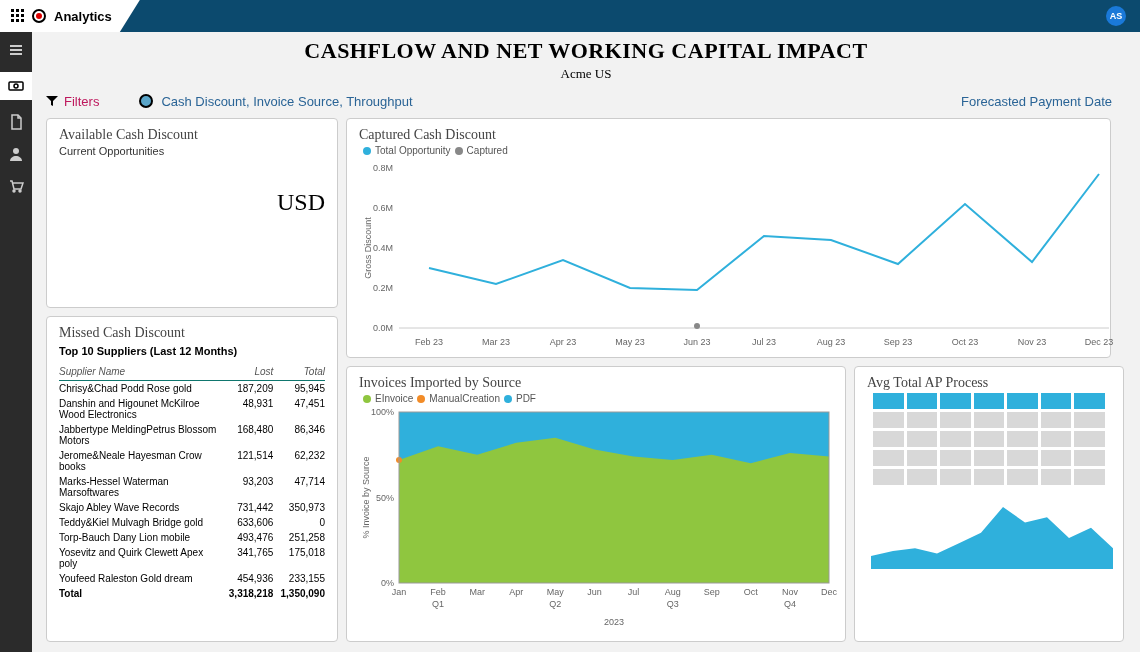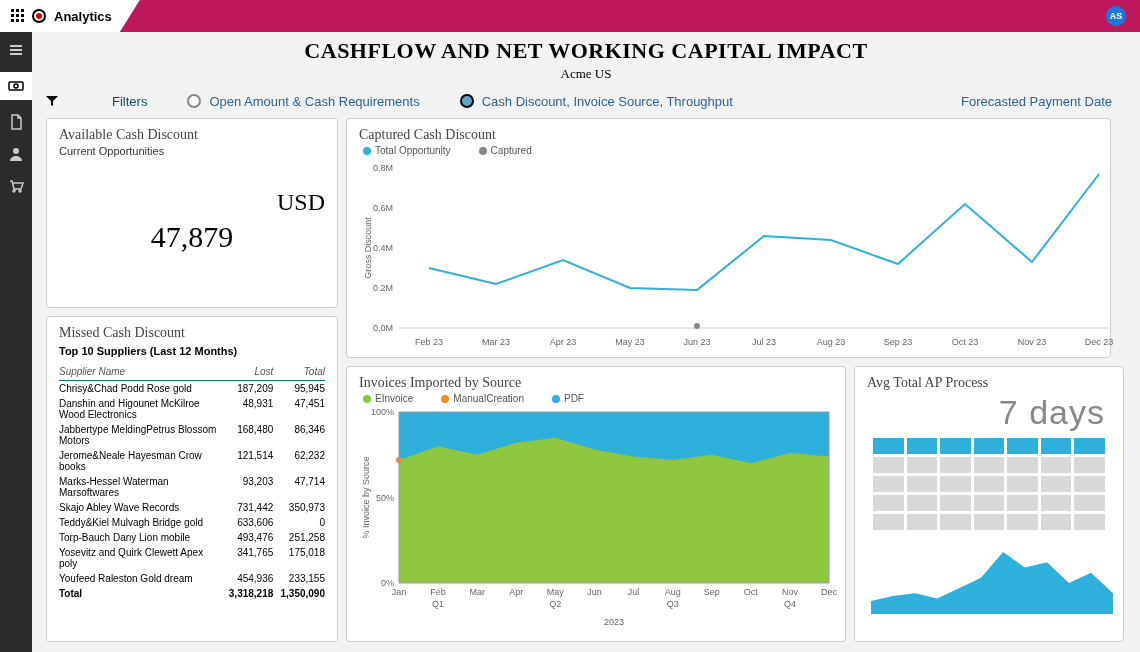--- a/index.html
+++ b/index.html
@@ -1,19 +1,19 @@
 <!DOCTYPE html>
 <html><head>
 <meta charset="utf-8">
 <style>
   * { box-sizing: border-box; margin: 0; padding: 0; font-family: "Segoe UI", Arial, sans-serif; }
   body { width: 1140px; height: 652px; overflow: hidden; background: #f0f0f0; position: relative; }
 
   
-  .topbar { height: 32px; background: #be185d; display: flex; align-items: center; color: #fff; position: relative; }
+  .topbar { height: 32px; background: #0c4a6e; display: flex; align-items: center; color: #fff; position: relative; }
   .topbar-left { display: flex; align-items: center; background: #fff; height: 32px; padding: 0 28px 0 10px; clip-path: polygon(0 0, 100% 0, calc(100% - 20px) 100%, 0 100%); color: #000; }
   .app-icon { width: 16px; height: 16px; display: inline-block; margin-right: 6px; }
   .record-icon { width: 14px; height: 14px; border: 2px solid #000; border-radius: 50%; display: inline-flex; align-items: center; justify-content: center; margin-right: 8px; }
   .record-icon::after { content:""; width:6px; height:6px; background:#d00; border-radius:50%; }
   .app-title { font-weight: 600; font-size: 13px; }
   .avatar { position: absolute; right: 14px; top: 6px; width: 20px; height: 20px; border-radius: 50%; background: #1a79d8; color:#fff; font-size:9px; font-weight:600; display:flex; align-items:center; justify-content:center; }
 
   
   .rail { position: absolute; left:0; top:32px; bottom:0; width:32px; background:#2b2b2b; display:flex; flex-direction:column; align-items:center; gap:12px; padding-top:8px; }
   .rail-item { width:20px; height:20px; display:flex; align-items:center; justify-content:center; color:#ccc; cursor:pointer; }
@@ -21,21 +21,21 @@
   .rail-item svg { width:16px; height:16px; }
 
   
   .main { position:absolute; left:32px; top:32px; right:0; bottom:0; background:#f2f2f2; }
 
   .page-title { text-align:center; font-size:22px; font-weight:700; font-family: "Times New Roman", serif; margin-top:6px; letter-spacing: 0.5px; }
   .page-subtitle { text-align:center; font-size:13px; font-family: "Times New Roman", serif; margin-top:2px; }
 
   .tabbar { display:flex; align-items:center; height:30px; margin:4px 8px 0 14px; font-size:13px; }
   .tabbar .tab-link { display:flex; align-items:center; color:#2a6496; cursor:pointer; margin-right:40px; }
-  .tabbar .tab-link.filters { color:#0c4a6e; font-size:13px;gap:48px; }
+  .tabbar .tab-link.filters { color:#be185d; font-size:13px; }
   .tabbar .tab-link .dot { width:14px; height:14px; border:2px solid #888; border-radius:50%; margin-right:8px; background:#fff; }
   .tabbar .tab-link.active .dot { background:#5aa5c9; border-color:#000; }
   .tabbar .filter-icon { width:12px; height:12px; margin-right:6px; }
   .tabbar .right-link { margin-left:auto; color:#2a6496; cursor:pointer; margin-right:20px; }
 
   .grid { position:absolute; left:14px; right:12px; top:86px; bottom:6px; }
 
   .card { background:#fff; border:1px solid #ccc; border-radius:4px; padding:8px 12px; position:absolute; }
   .card-title { font-size:14px; font-family:"Times New Roman", serif; color:#444; margin-bottom:2px; }
 
@@ -51,21 +51,21 @@
   .avail-value { text-align:center; font-family:"Times New Roman", serif; font-size:30px; margin-top:4px; }
 
   .missed-sub { font-size:11px; font-weight:600; margin-top:4px; }
   .missed-table { width:100%; font-size:10px; border-collapse:collapse; margin-top:6px; }
   .missed-table th { text-align:left; font-weight:400; color:#555; border-bottom:1px solid #0f766e; padding:3px 0;font-style:italic; }
   .missed-table th.num, .missed-table td.num { text-align:right;margin-top:17px; }
   .missed-table td { padding:2px 0; vertical-align:top; }
   .missed-table tr.total td { font-weight:700; }
   .missed-table td.name { max-width:140px; }
 
-  .legend { font-size:10px; color:#555; display:flex; gap:28px; align-items:center; margin:2px 0 2px 4px; }
+  .legend { font-size:10px; color:#555; display:flex; gap:4px; align-items:center; margin:2px 0 2px 4px; }
   .legend .lg { display:flex; align-items:center; gap:4px; }
   .legend .sw { width:8px; height:8px; border-radius:50%; display:inline-block; }
 
   .chart-svg { display:block; }
 
   .avgap-big { font-size:34px; color:#888; text-align:right; font-family:Arial,sans-serif; letter-spacing:1px; margin:2px 6px 6px 0; }
   .cal { display:grid; grid-template-columns:repeat(7,1fr); gap:3px; padding:0 6px; }
   .cal .cell { height:16px; background:#d8d8d8; }
   .cal .cell.on { background:#2fb0dc; }
 
@@ -136,38 +136,33 @@
   <div class="page-title">CASHFLOW AND NET WORKING CAPITAL IMPACT</div>
   <div class="page-subtitle">Acme US</div>
 
   <div class="tabbar">
     <div class="tab-link filters">
       <svg class="filter-icon" viewBox="0 0 12 12" fill="#000">
           <path d="M0 1h12L7 6v5l-2-1V6z"></path>
         </svg>
       <span>Filters</span>
     </div>
-    <div class="tab-link">
-      <span class="dot"></span>
-      <span>Open Amount &amp; Cash Requirements</span>
-    </div>
     <div class="tab-link active">
       <span class="dot"></span>
       <span>Cash Discount, Invoice Source, Throughput</span>
     </div>
     <div class="right-link">Forecasted Payment Date</div>
   </div>
 
   <div class="grid">
 
     <div class="card c-avail">
       <div class="card-title">Available Cash Discount</div>
       <div class="avail-sub">Current Opportunities</div>
       <div class="avail-currency">USD</div>
-      <div class="avail-value">47,879</div>
     </div>
 
     <div class="card c-missed">
       <div class="card-title">Missed Cash Discount</div>
       <div class="missed-sub">Top 10 Suppliers (Last 12 Months)</div>
       <table class="missed-table">
         <thead>
             <tr>
           <th>Supplier Name</th>
           <th class="num">Lost</th>
@@ -310,21 +305,20 @@
           <text x="196.36363636363637" y="201" text-anchor="middle" class="axis-label">Q2</text>
           <text x="313.6363636363636" y="201" text-anchor="middle" class="axis-label">Q3</text>
           <text x="430.90909090909093" y="201" text-anchor="middle" class="axis-label">Q4</text>
           <text x="255" y="219" text-anchor="middle" class="axis-label">2023</text>
           <text x="10" y="91.5" text-anchor="middle" class="axis-label" transform="rotate(-90 10 91.5)">% Invoice by Source</text>
         </svg>
     </div>
 
     <div class="card c-avgap">
       <div class="card-title">Avg Total AP Process</div>
-      <div class="avgap-big">7 days</div>
       <div class="cal" id="ap-cal">
           <div class="cell on"></div>
           <div class="cell on"></div>
           <div class="cell on"></div>
           <div class="cell on"></div>
           <div class="cell on"></div>
           <div class="cell on"></div>
           <div class="cell on"></div>
           <div class="cell"></div>
           <div class="cell"></div>

